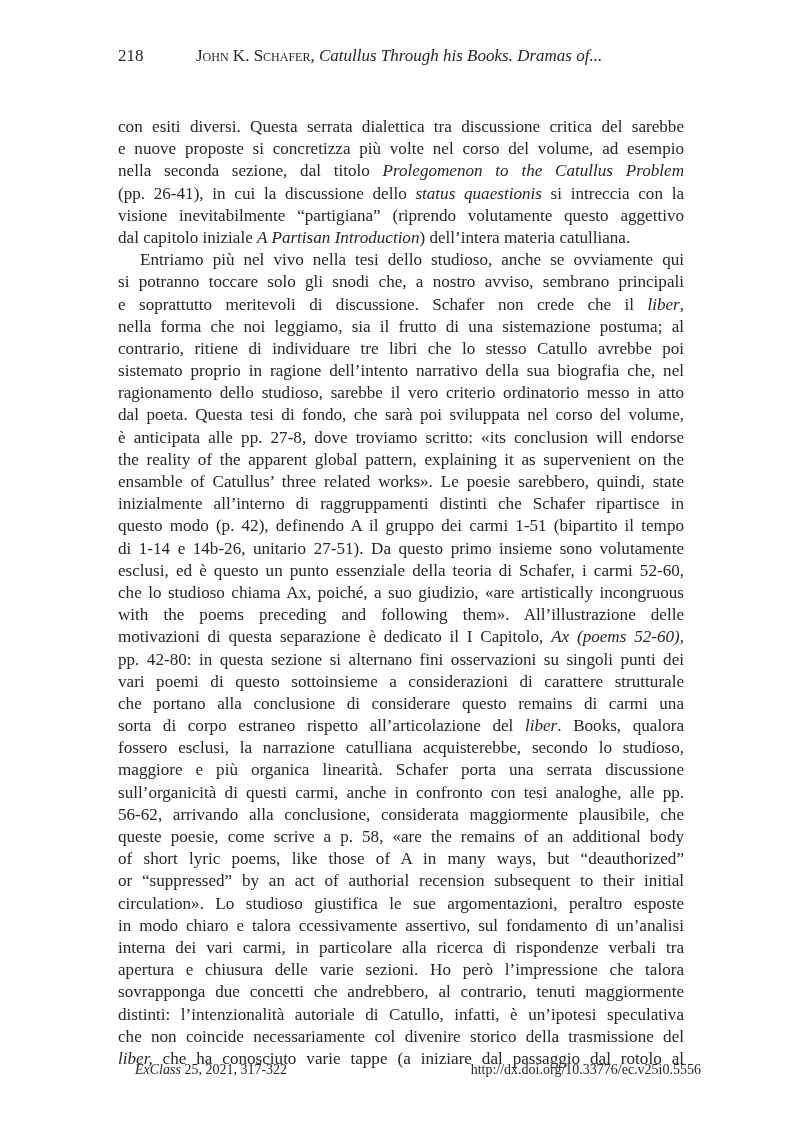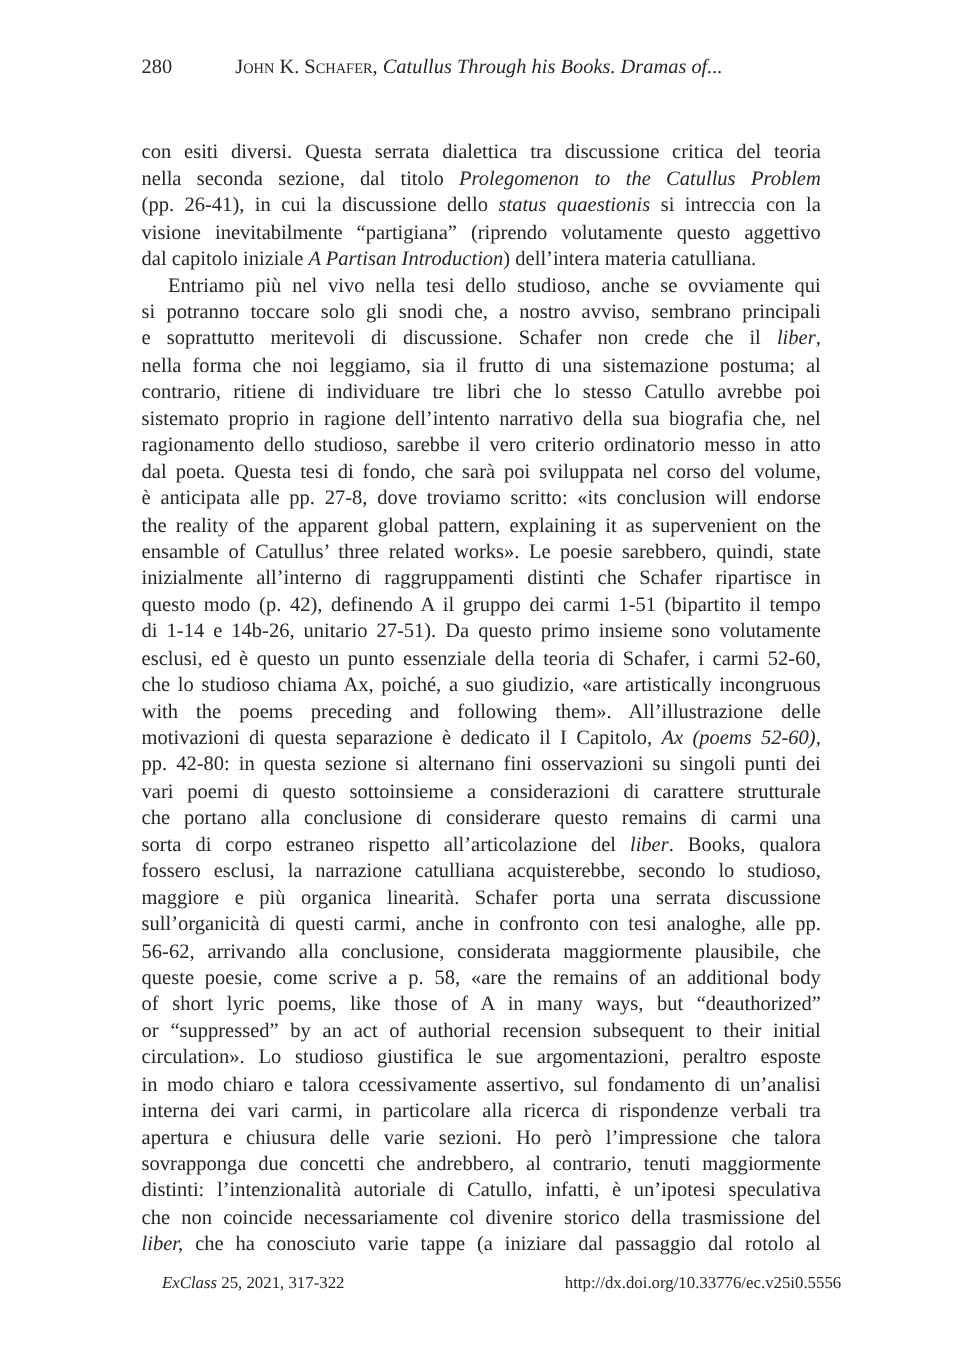--- a/index.html
+++ b/index.html
@@ -19,26 +19,27 @@
   i, .it { font-style:italic; }
   .footer { position:absolute; top:1060px; left:135px; width:566px; height:20px;
             font-size:14px; line-height:20px; }
   .footer-left { position:absolute; left:0; top:0; }
   .footer-right { position:absolute; right:0; top:0; }
 </style>
 </head>
 <body>
 
 <div class="header">
-  <span class="page-num">280</span>
+  <span class="page-num">218</span>
   <span class="running-title"><span class="sc">John K. Schafer</span><span>, </span><span class="it">Catullus Through his Books. Dramas of...</span></span>
 </div>
 
 <div class="body-text" id="body-text">
-    <span class="line"><span>con esiti diversi. Questa serrata dialettica tra discussione critica del teoria</span></span>
+    <span class="line"><span>con esiti diversi. Questa serrata dialettica tra discussione critica del sarebbe</span></span>
+    <span class="line"><span>e nuove proposte si concretizza più volte nel corso del volume, ad esempio</span></span>
     <span class="line"><span>nella seconda sezione, dal titolo </span><i>Prolegomenon to the Catullus Problem</i></span>
     <span class="line"><span>(pp. 26-41), in cui la discussione dello </span><i>status quaestionis</i><span> si intreccia con la</span></span>
     <span class="line"><span>visione inevitabilmente “partigiana” (riprendo volutamente questo aggettivo</span></span>
     <span class="line last"><span>dal capitolo iniziale </span><i>A Partisan Introduction</i><span>) dell’intera materia catulliana.</span></span>
     <span class="line indent"><span>Entriamo più nel vivo nella tesi dello studioso, anche se ovviamente qui</span></span>
     <span class="line"><span>si potranno toccare solo gli snodi che, a nostro avviso, sembrano principali</span></span>
     <span class="line"><span>e soprattutto meritevoli di discussione. Schafer non crede che il </span><i>liber</i><span>,</span></span>
     <span class="line"><span>nella forma che noi leggiamo, sia il frutto di una sistemazione postuma; al</span></span>
     <span class="line"><span>contrario, ritiene di individuare tre libri che lo stesso Catullo avrebbe poi</span></span>
     <span class="line"><span>sistemato proprio in ragione dell’intento narrativo della sua biografia che, nel</span></span>

